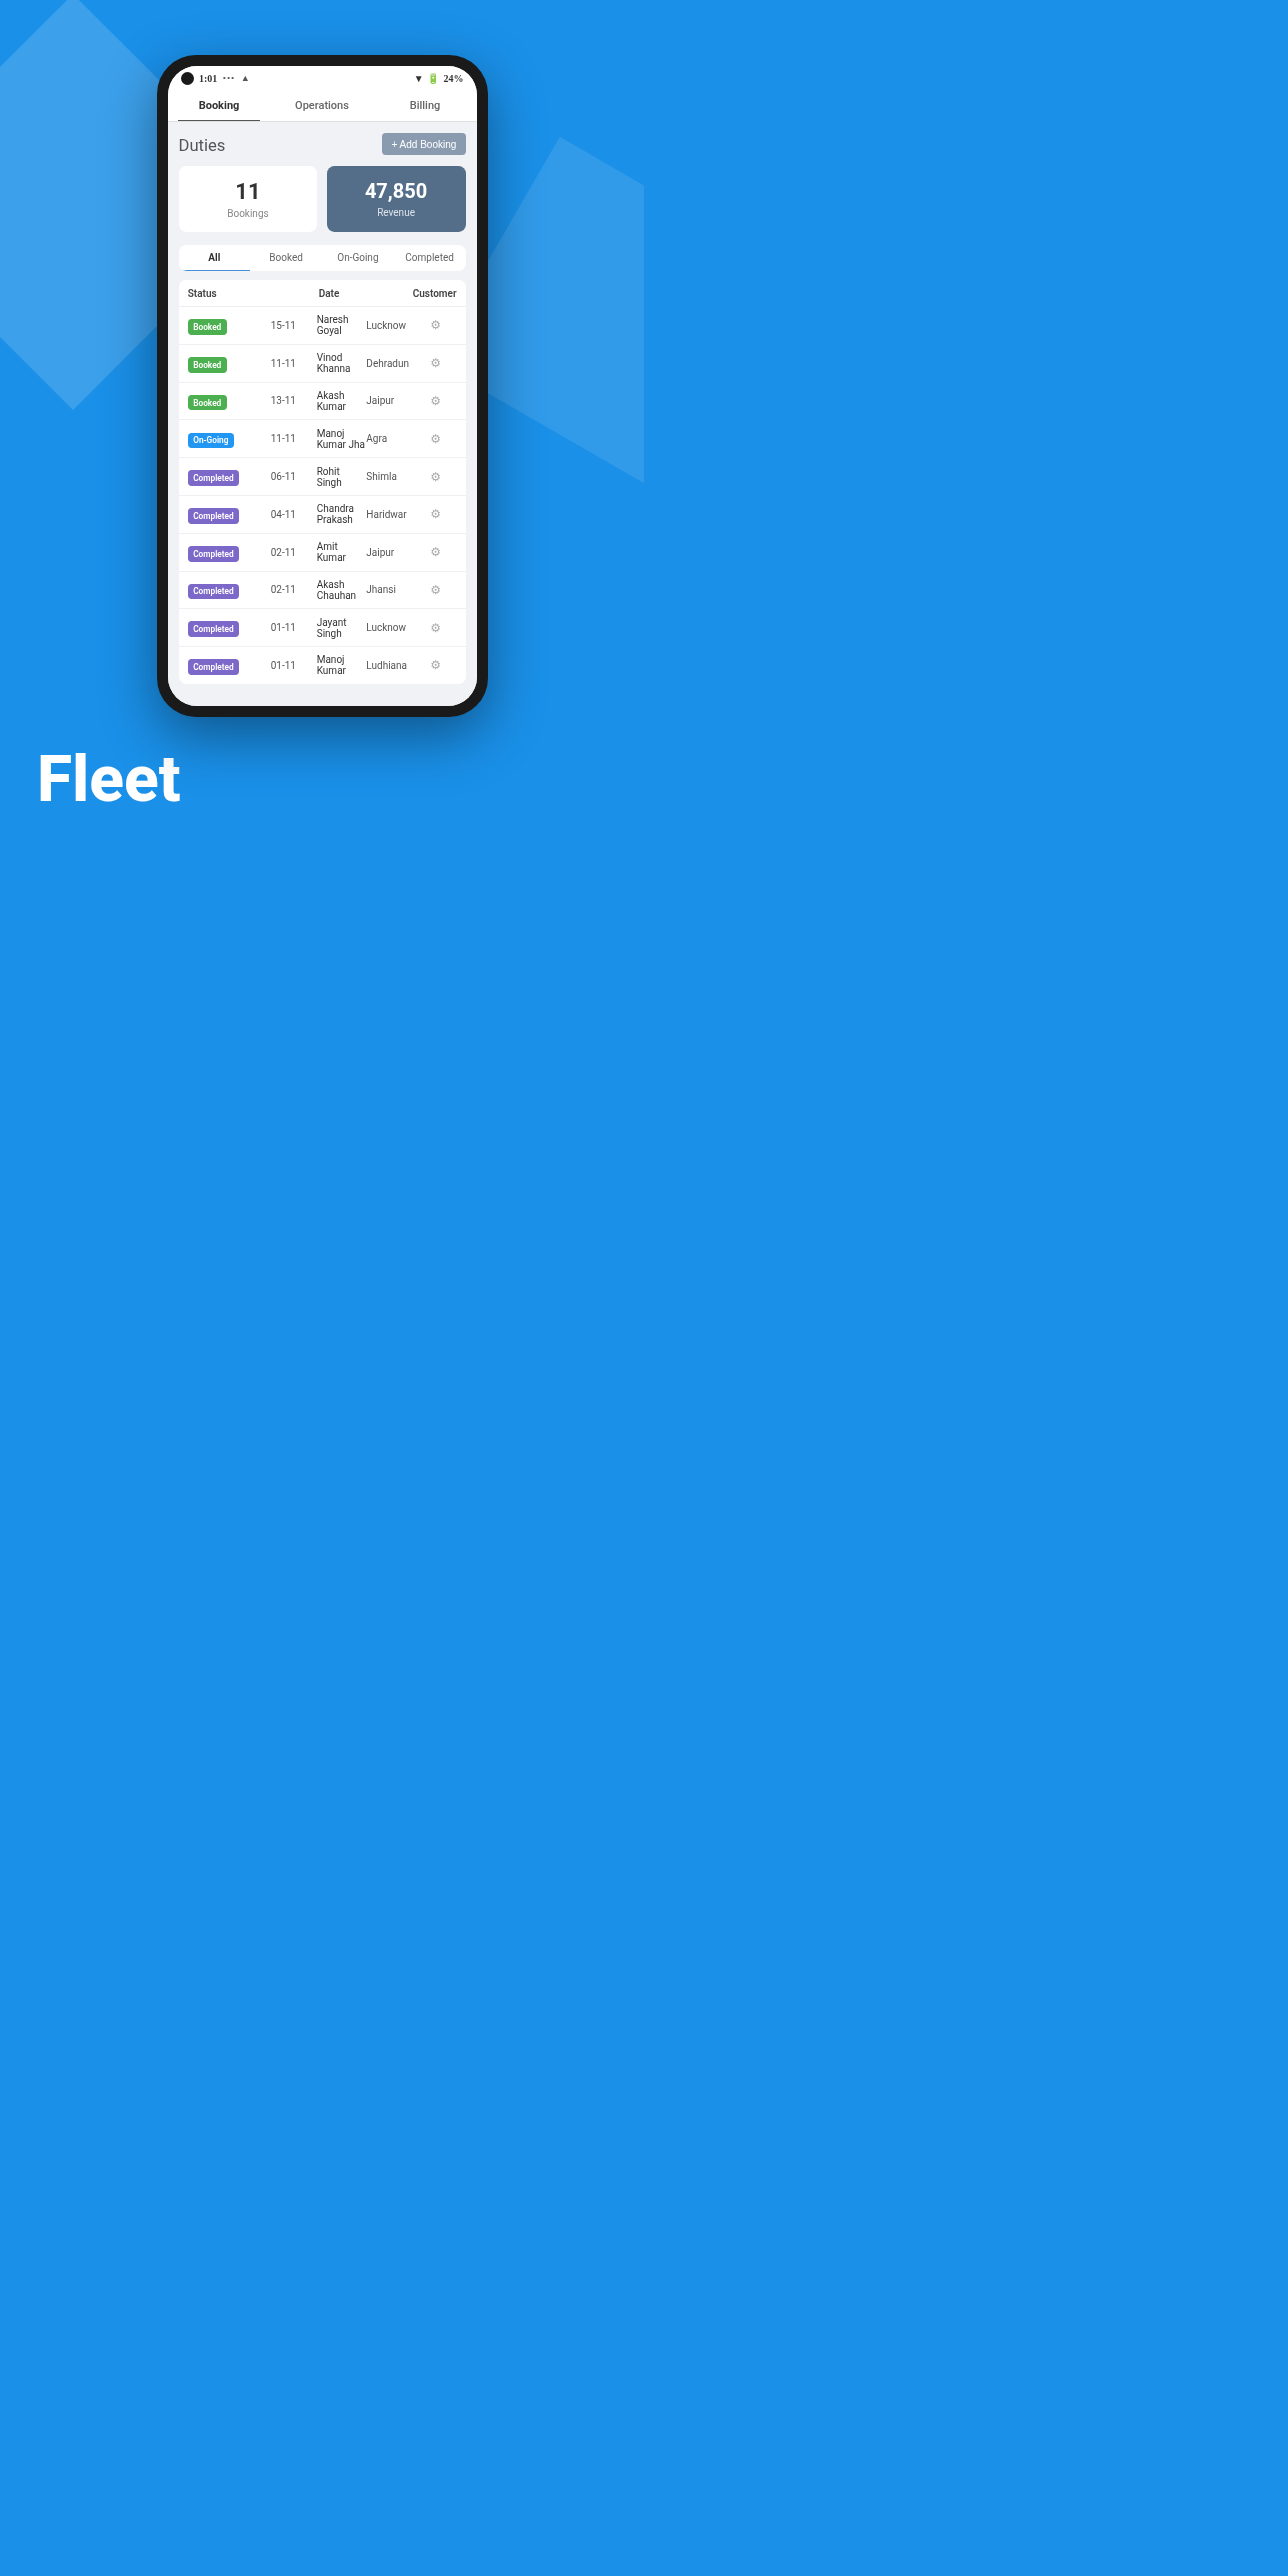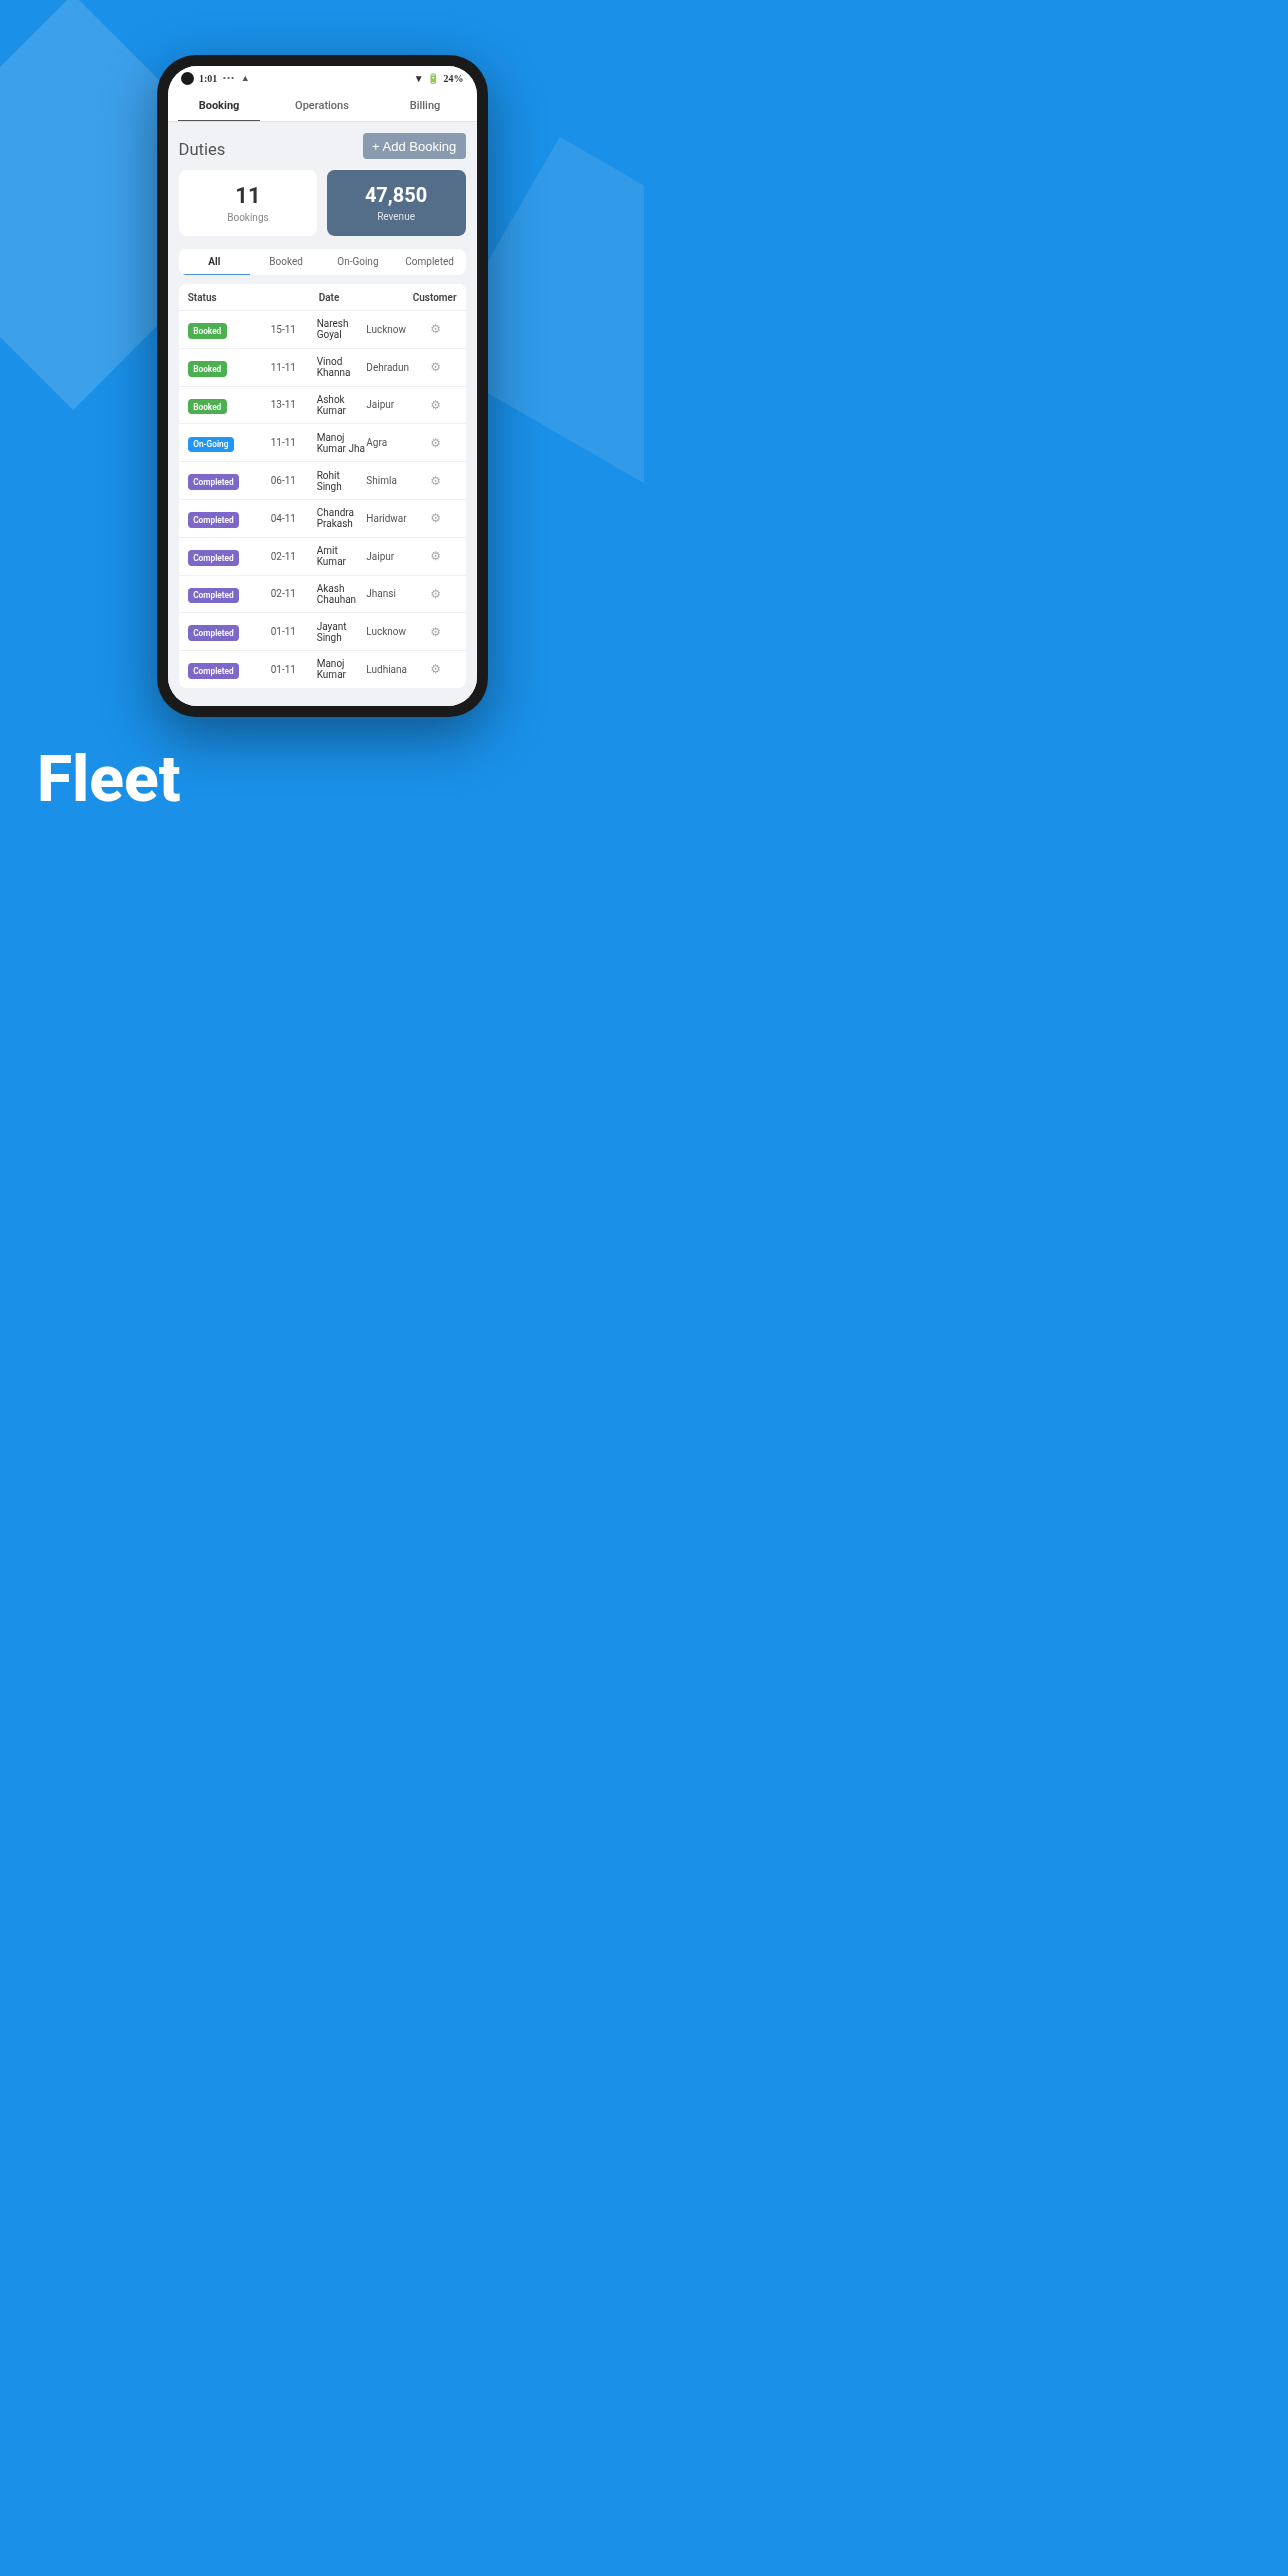--- a/index.html
+++ b/index.html
@@ -166,21 +166,21 @@
       font-weight: 400;
       color: #555;
     }
 
     .add-booking-btn {
       background: #8a9bb0;
       color: #fff;
       border: none;
       border-radius: 3.7px;
       padding: 5.5px 9.2px;
-      font-size: 13px;
+      font-size: 10px;
       cursor: pointer;
     }
 
     
     .stats-row {
       display: flex;
       gap: 9.2px;
       margin-bottom: 13px;
     }
 
@@ -417,21 +417,21 @@
       <span class="cell-date">11-11</span>
       <span class="cell-customer">Vinod Khanna</span>
       <span class="cell-to">Dehradun</span>
       <span class="gear-icon">⚙</span>
     </div>
             <div class="table-row">
       <span>
         <span class="status-badge badge-booked">Booked</span>
       </span>
       <span class="cell-date">13-11</span>
-      <span class="cell-customer">Ashok Kumar</span>
+      <span class="cell-customer">Akash Kumar</span>
       <span class="cell-to">Jaipur</span>
       <span class="gear-icon">⚙</span>
     </div>
             <div class="table-row">
       <span>
         <span class="status-badge badge-ongoing">On-Going</span>
       </span>
       <span class="cell-date">11-11</span>
       <span class="cell-customer">Manoj Kumar Jha</span>
       <span class="cell-to">Agra</span>

